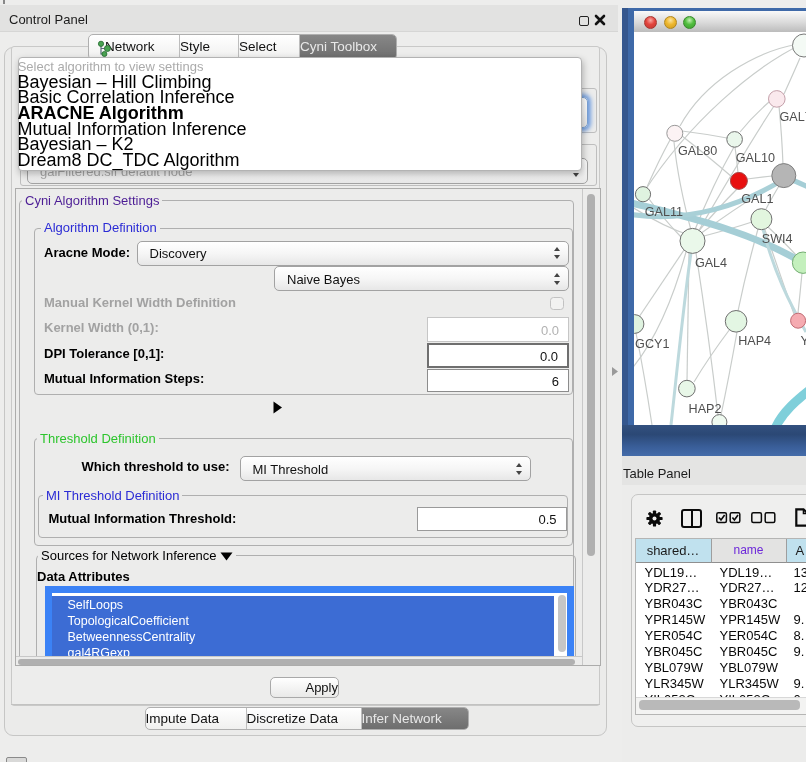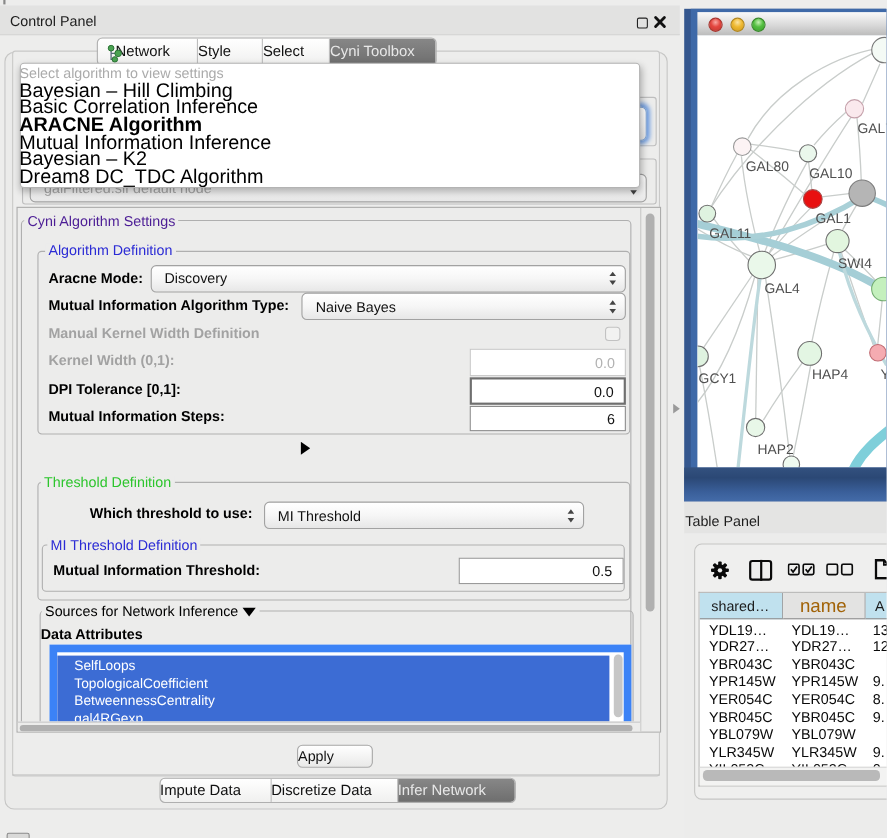--- a/index.html
+++ b/index.html
@@ -52,21 +52,20 @@
   <div class="grp" style="left:2.5px;top:11px;width:553px;height:700px"></div>
   <div class="gt" style="left:6px;top:4.5px;color:#4c1d95">Cyni Algorithm Settings</div>
 
   <div class="grp" style="left:18px;top:38.5px;width:537px;height:165px"></div>
   <div class="gt" style="left:25px;top:32px;color:#2B2BD5">Algorithm Definition</div>
   <div class="lbl b" style="left:28px;top:57px">Aracne Mode:</div>
   <div class="combo" style="left:120.5px;top:51.5px;width:430px;height:23px">
         <span class="ct">Discovery</span>
         <span class="arr"></span>
       </div>
-  <div class="lbl b" style="left:28px;top:82px">Mutual Information Algorithm Type:</div>
   <div class="combo" style="left:258px;top:77px;width:293px;height:23px">
         <span class="ct">Naive Bayes</span>
         <span class="arr"></span>
       </div>
   <div class="lbl b" style="left:28px;top:107px;color:#A2A2A2">Manual Kernel Width Definition</div>
   <div class="abs" style="left:534px;top:108px;width:12px;height:11px;background:#F2F2F1;border:1px solid #C2C2C2;border-radius:3.5px"></div>
   <div class="lbl b" style="left:28px;top:132px;color:#A2A2A2">Kernel Width (0,1):</div>
   <div class="fld" style="left:411px;top:128px;width:142px;height:25px;border:1px solid #C6C6C6">
         <span style="color:#B2B2B2">0.0</span>
       </div>
@@ -111,21 +110,21 @@
   </div>
  </div>
 
  <div class="abs" style="left:566px;top:0;width:18px;height:476px;background:#ECECEB;border-left:1px solid #C8C8C8"></div>
  <div class="thumb" style="left:571px;top:5px;width:7.5px;height:362px"></div>
 
  <div class="abs" style="left:0;top:467px;width:566px;height:9px;background:#ECECEB;border-top:1px solid #C8C8C8"></div>
  <div class="thumb" style="left:1.5px;top:469.5px;width:557px;height:6.5px"></div>
 </div>
 
-<div class="abs" style="left:270px;top:676.5px;width:67px;height:19px;background:linear-gradient(#FFFFFF,#E9E9E8);border:1px solid #A9A9A9;border-radius:5px;font-size:13px;color:#111;text-align:left;line-height:19px">Apply</div>
+<div class="abs" style="left:270px;top:676.5px;width:67px;height:19px;background:linear-gradient(#FFFFFF,#E9E9E8);border:1px solid #A9A9A9;border-radius:5px;font-size:13px;color:#111;text-align:right;line-height:19px">Apply</div>
 
 <div class="abs" style="left:11px;top:704px;width:589px;height:1px;background:#C2C2C1"></div>
 <div class="tabs" style="left:144.5px;top:706.5px;height:21px">
  <div class="tab" style="width:100px;line-height:21px">Impute Data</div>
  <div class="tab" style="width:114px;line-height:21px">Discretize Data</div>
  <div class="tab tabsel" style="width:106px;line-height:21px">Infer Network</div>
 </div>
 
 <div class="tabs" style="left:88px;top:33.5px;height:24px">
  <div class="tab" style="width:90px;line-height:24px"><span style="margin-left:16px">Network</span></div>
@@ -265,21 +264,21 @@
  <rect x="0.8" y="0.8" width="9.6" height="9.6" rx="1.5" fill="none" stroke="#0A0A0A" stroke-width="1.5"></rect>
  <rect x="14.2" y="0.8" width="9.6" height="9.6" rx="1.5" fill="none" stroke="#0A0A0A" stroke-width="1.5"></rect>
 </svg>
 <svg class="abs" style="left:795px;top:508px" width="14" height="19" viewBox="0 0 14 19">
  <path d="M1.3 1.3 L8.5 1.3 L12.7 5.5 L12.7 17.7 L1.3 17.7 Z" fill="none" stroke="#0A0A0A" stroke-width="2.2"></path>
  <path d="M8.5 1.3 L8.5 5.5 L12.7 5.5" fill="none" stroke="#0A0A0A" stroke-width="1.6"></path>
 </svg>
 
 <div class="abs" style="left:634.5px;top:538px;width:172px;height:175px;background:#fff;border:1px solid #B5B5B4;border-right:none;overflow:hidden">
  <div class="abs" style="left:0;top:0;width:75px;height:23px;background:#C0E1EE;border-right:1px solid #9E9E9E;border-bottom:1px solid #8F8F8F;text-align:center;font-size:13px;line-height:23px;color:#1a1a1a">shared…</div>
- <div class="abs" style="left:76px;top:0;width:74px;height:23px;background:#E3E3E2;border-right:1px solid #9E9E9E;border-bottom:1px solid #8F8F8F;text-align:center;font-size:17px;line-height:23px;color:#a16207">name</div>
+ <div class="abs" style="left:76px;top:0;width:74px;height:23px;background:#E3E3E2;border-right:1px solid #9E9E9E;border-bottom:1px solid #8F8F8F;text-align:center;font-size:12px;line-height:23px;color:#6d28d9">name</div>
  <div class="abs" style="left:151px;top:0;width:21px;height:23px;background:#C0E1EE;border-bottom:1px solid #8F8F8F;font-size:13px;line-height:23px;color:#1a1a1a;padding-left:9px">A</div>
  <div class="abs" style="left:9px;top:25.5px;font-size:13px;line-height:15.9px;color:#0a0a0a">YDL19…<br>YDR27…<br>YBR043C<br>YPR145W<br>YER054C<br>YBR045C<br>YBL079W<br>YLR345W<br>YIL052C</div>
  <div class="abs" style="left:84px;top:25.5px;font-size:13px;line-height:15.9px;color:#0a0a0a">YDL19…<br>YDR27…<br>YBR043C<br>YPR145W<br>YER054C<br>YBR045C<br>YBL079W<br>YLR345W<br>YIL052C</div>
  <div class="abs" style="left:158px;top:25.5px;font-size:13px;line-height:15.9px;color:#0a0a0a">13<br>12<br>&nbsp;<br>9.<br>8.<br>9.<br>&nbsp;<br>9.<br>0.</div>
  <div class="abs" style="left:0;top:158px;width:172px;height:17px;background:#F3F3F2;border-top:1px solid #D8D8D8"></div>
  <div class="thumb" style="left:3px;top:161px;width:161px;height:9.5px;background:#B9B9B9"></div>
 </div>
 
 <svg class="abs" style="left:611px;top:366px" width="8" height="11" viewBox="0 0 8 11">
     <path d="M1 1 L7 5.5 L1 10 Z" fill="#9A9A9A"></path>

